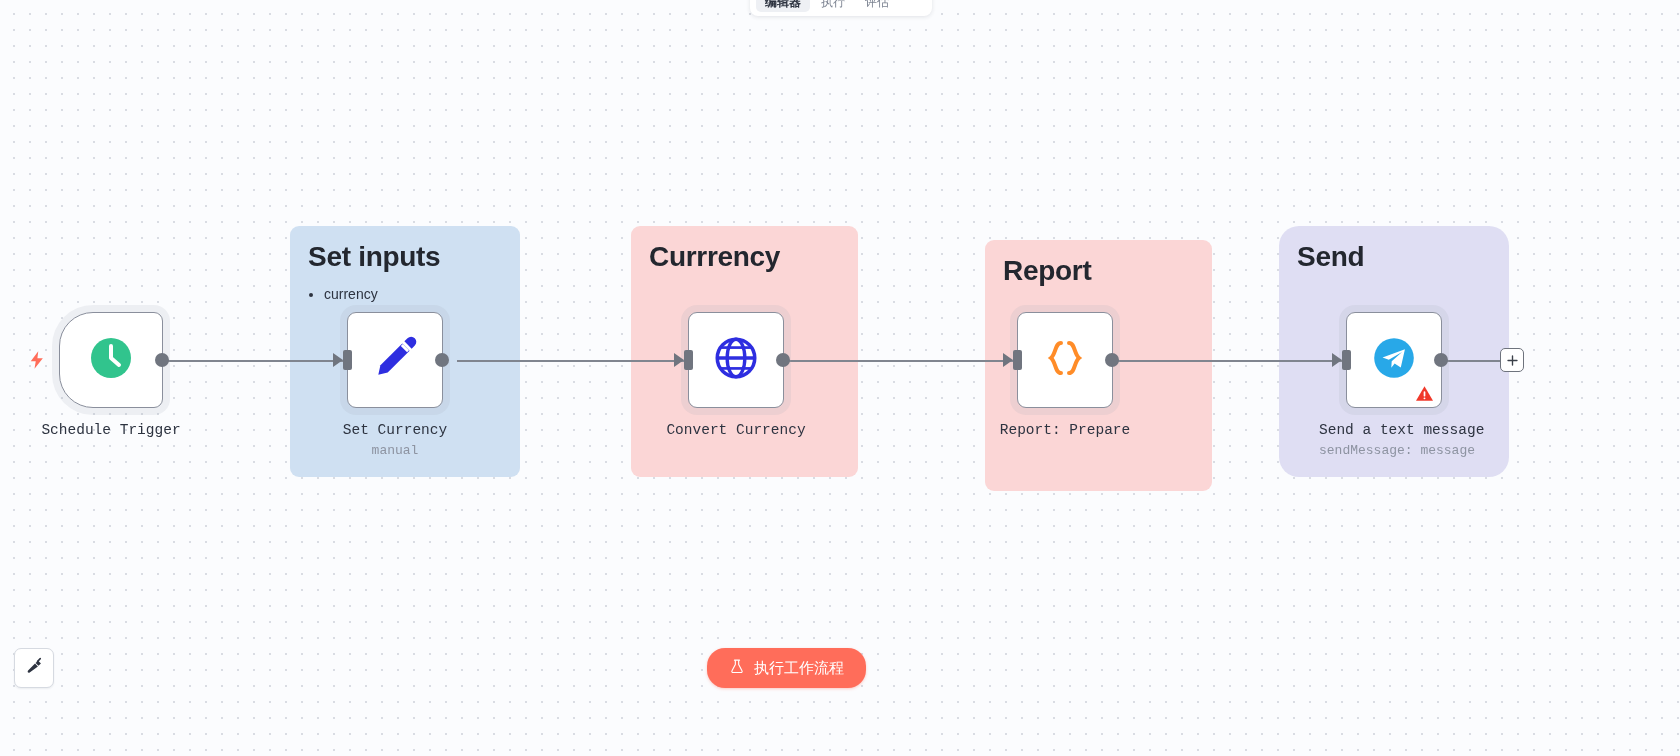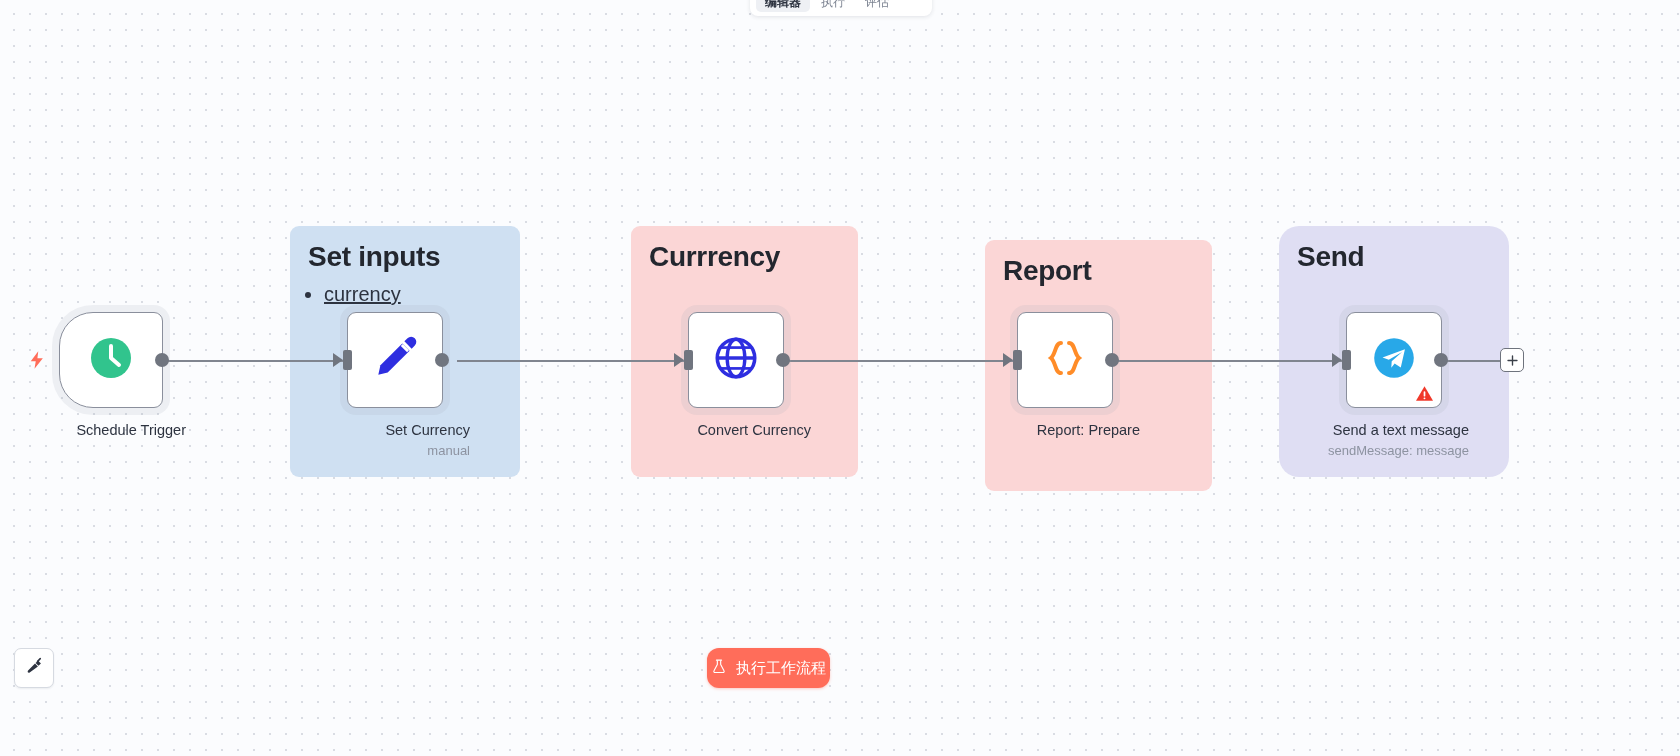--- a/index.html
+++ b/index.html
@@ -67,33 +67,33 @@
 
   .sticky-title {
     font-size: 28px;
     font-weight: bold;
     color: #23272f;
     letter-spacing: -0.3px;
     line-height: 30px;
   }
   .sticky-list {
     margin: 12px 0 0 16px;
-    font-size: 20px;
+    font-size: 14px;
     color: #2d3340;
     line-height: 20px;
-    text-decoration: underline;
   }
   .sticky-list li { margin-bottom: 2px; }
 
   
   .node-wrap {
     position: absolute;
     width: 150px;
-    text-align: right;
+    text-align: center;
     z-index: 10;
+    font-family: Liberation Mono, monospace;
   }
   .node-box {
     position: relative;
     width: 96px;
     height: 96px;
     margin: 0 auto;
     background: #fff;
     border: 1.6px solid #8a8f9c;
     border-radius: 9px;
     display: flex;
@@ -211,25 +211,25 @@
     box-shadow: 0 1px 2px rgba(30,40,60,.07);
     cursor: pointer;
     z-index: 30;
   }
 
   #execute-btn {
     position: absolute;
     left: 707px;
     top: 648px;
     height: 40px;
-    padding: 0 4px;
+    padding: 0 22px;
     background: #ff6d5a;
     color: #fff;
     border: none;
-    border-radius: 12px;
+    border-radius: 18px;
     font-family: "Liberation Sans", sans-serif;
     font-size: 15px;
     display: flex;
     align-items: center;
     gap: 9px;
     cursor: pointer;
     box-shadow: 0 1px 3px rgba(255,109,90,.35);
     z-index: 30;
   }
 </style>

